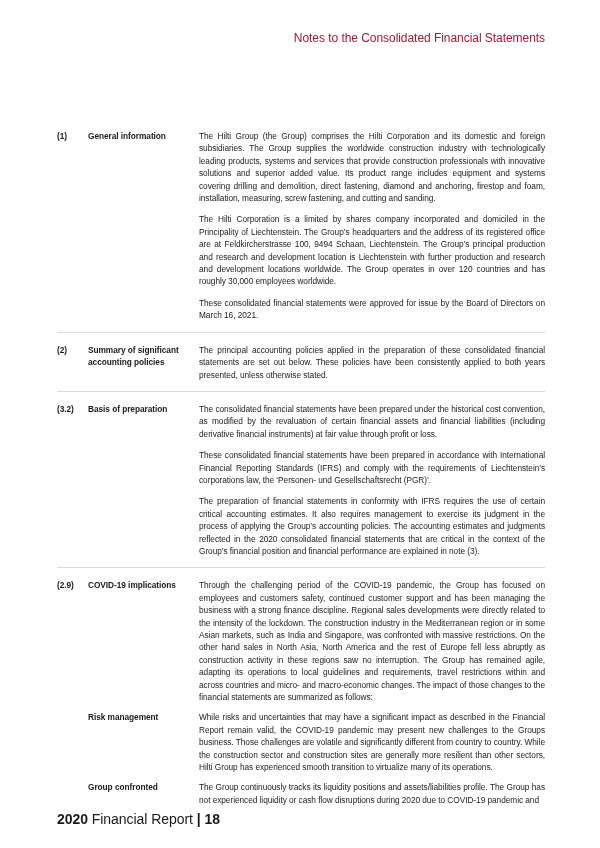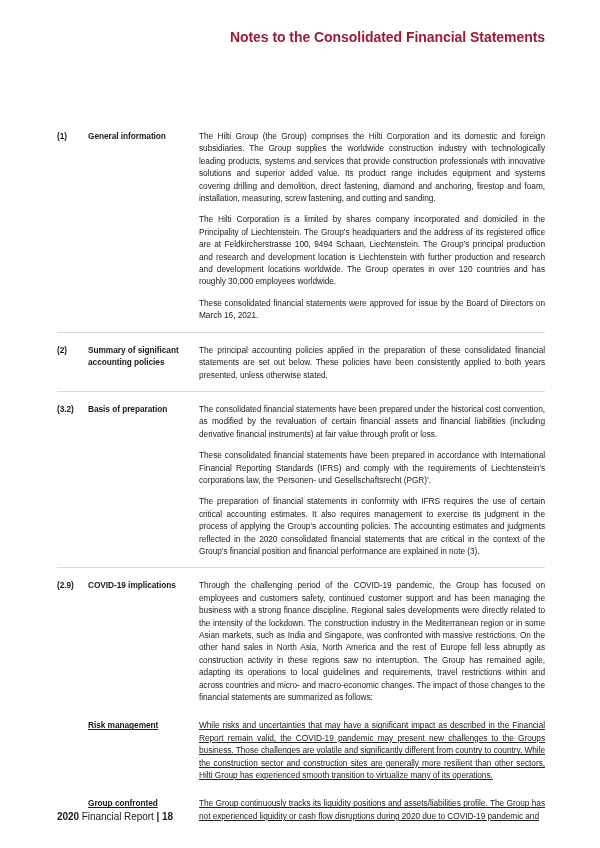--- a/index.html
+++ b/index.html
@@ -14,22 +14,22 @@
     background: #ffffff;
     overflow: hidden;
     color: #222222;
   }
   .header {
     padding: 28px 55px 0 57px;
     text-align: right;
   }
   .header-title {
     color: #9b1c35;
-    font-weight: bold;
-    font-size: 14px;
+    font-weight: normal;
+    font-size: 12px;
     letter-spacing: -0.05px;
   }
   .content {
     margin: 84px 55px 0 57px;
     font-size: 8.3px;
     line-height: 12.4px;
     letter-spacing: -0.05px;
   }
   .row {
     display: grid;
@@ -40,26 +40,26 @@
   .col-body p {
     margin: 0 0 9px 0;
     text-align: justify;
   }
   .col-body p:last-child { margin-bottom: 0; }
   .divider {
     border: none;
     border-top: 1px solid #dadada;
     margin: 10px 0 11px 0;
   }
-  .subrow { margin-top: 16px; text-decoration: underline; }
+  .subrow { margin-top: 8px; }
   .footer {
     position: absolute;
     left: 57px;
     top: 811px;
-    font-size: 10px;
+    font-size: 14px;
     letter-spacing: -0.05px;
     color: #1a1a1a;
   }
   .footer .b { font-weight: bold; }
   .footer .r { font-weight: normal; }
 </style>
 </head>
 <body>
 
 <div class="page">

